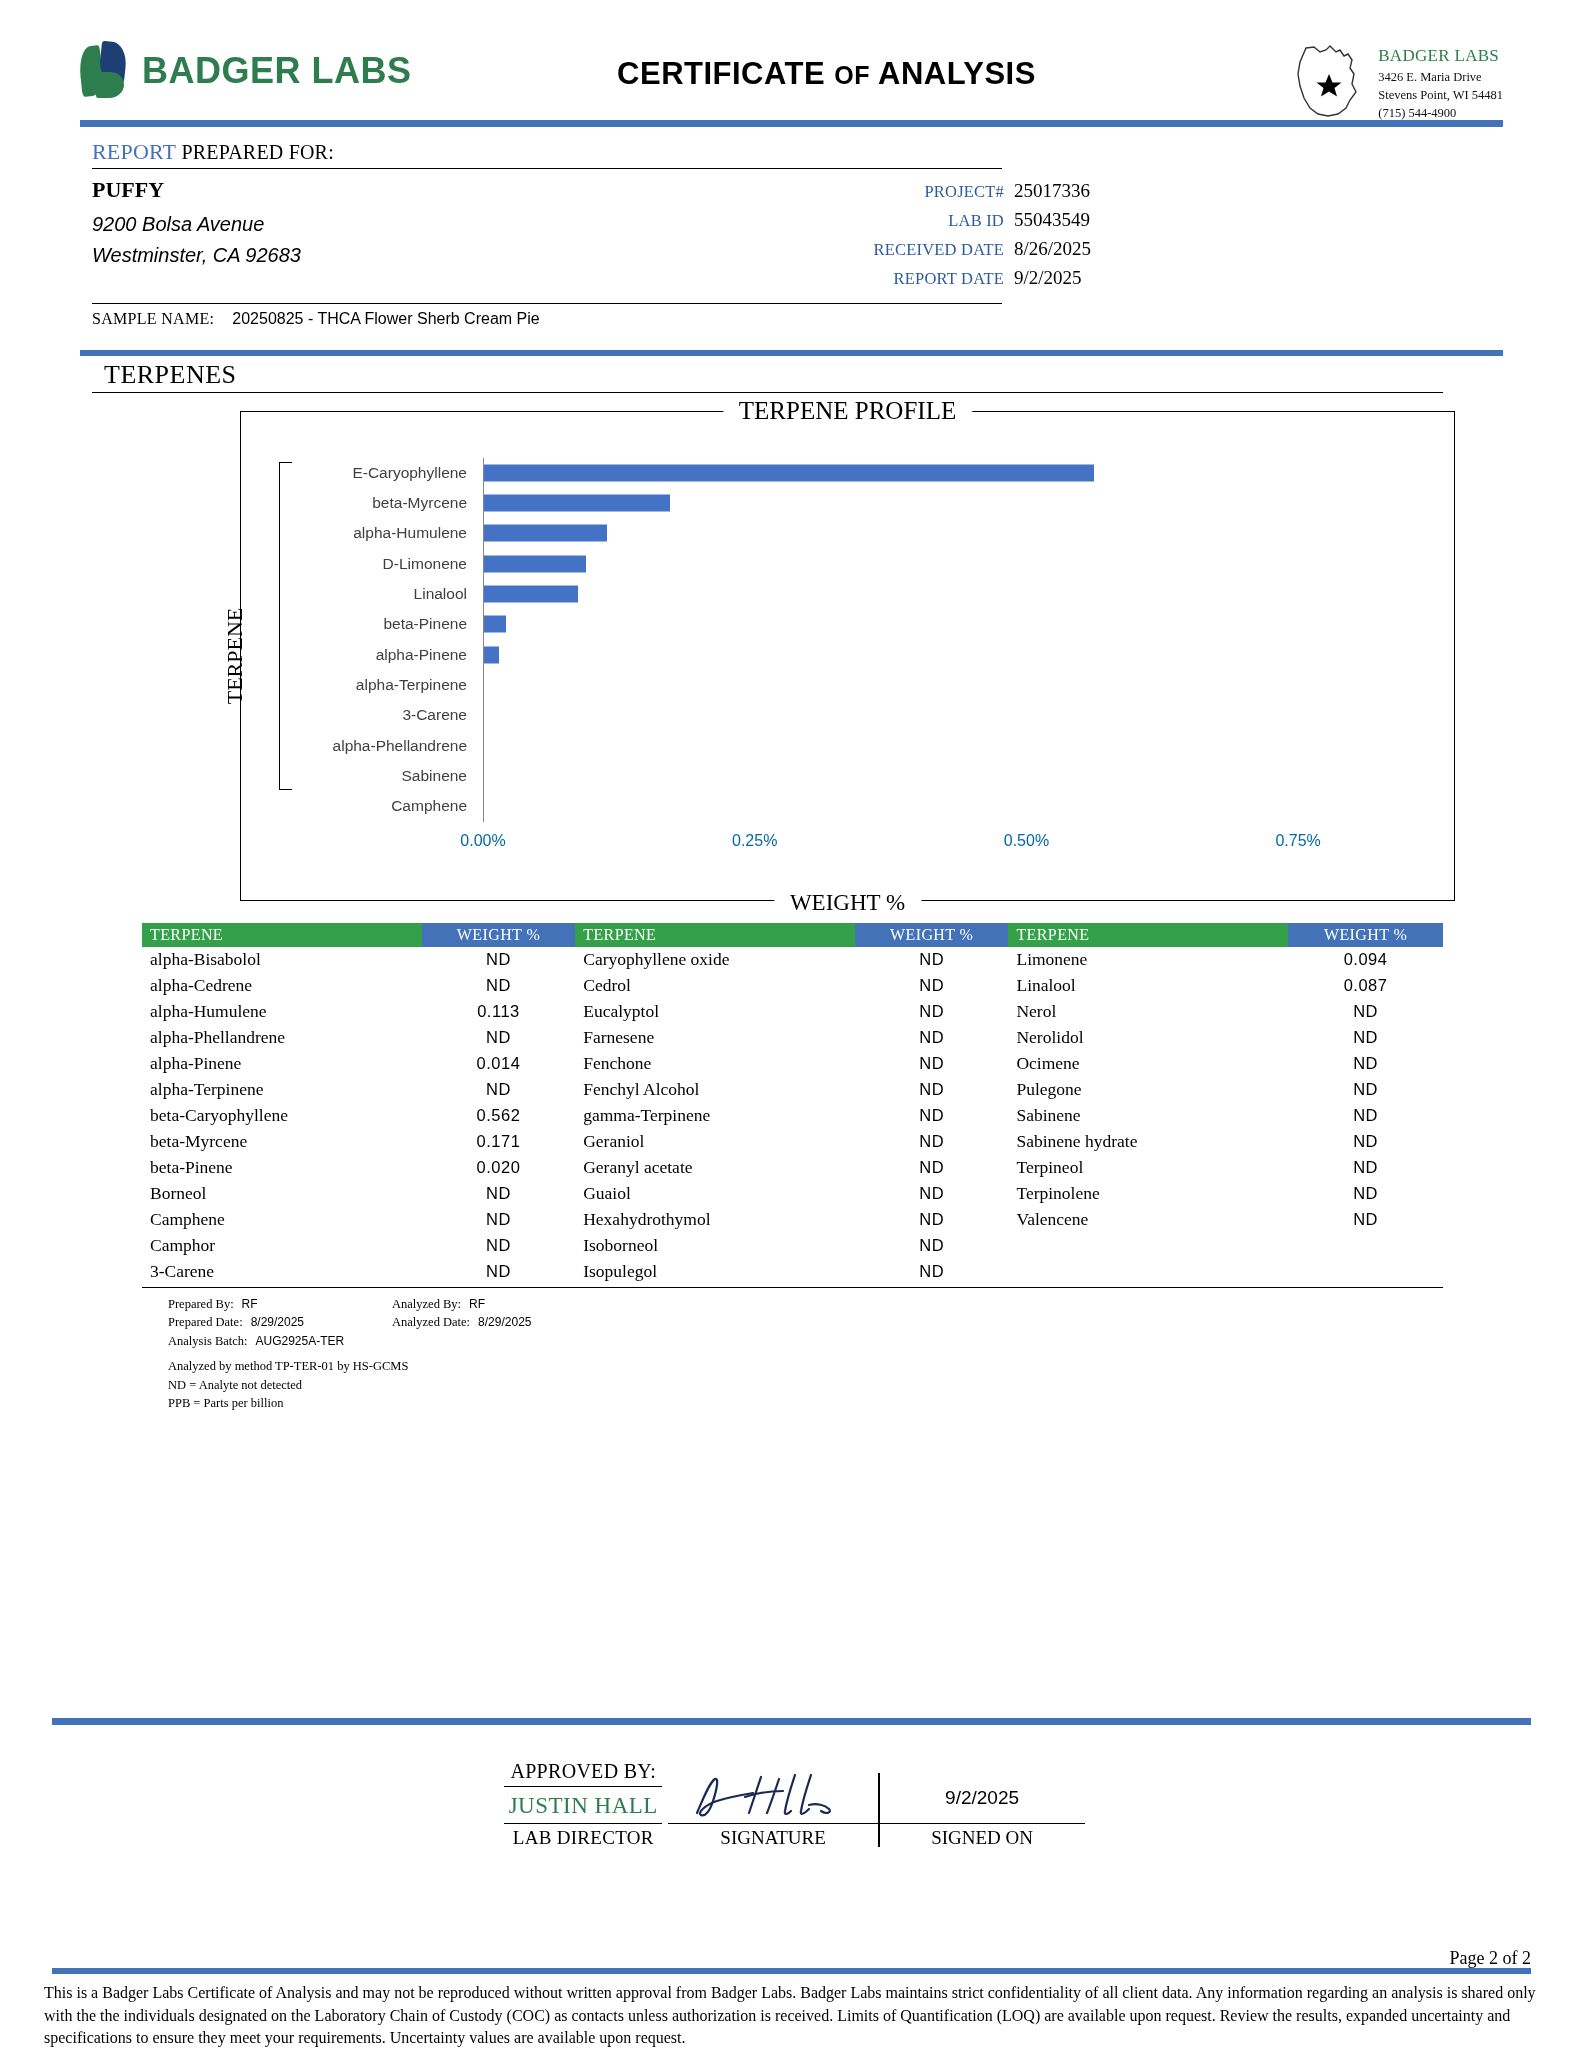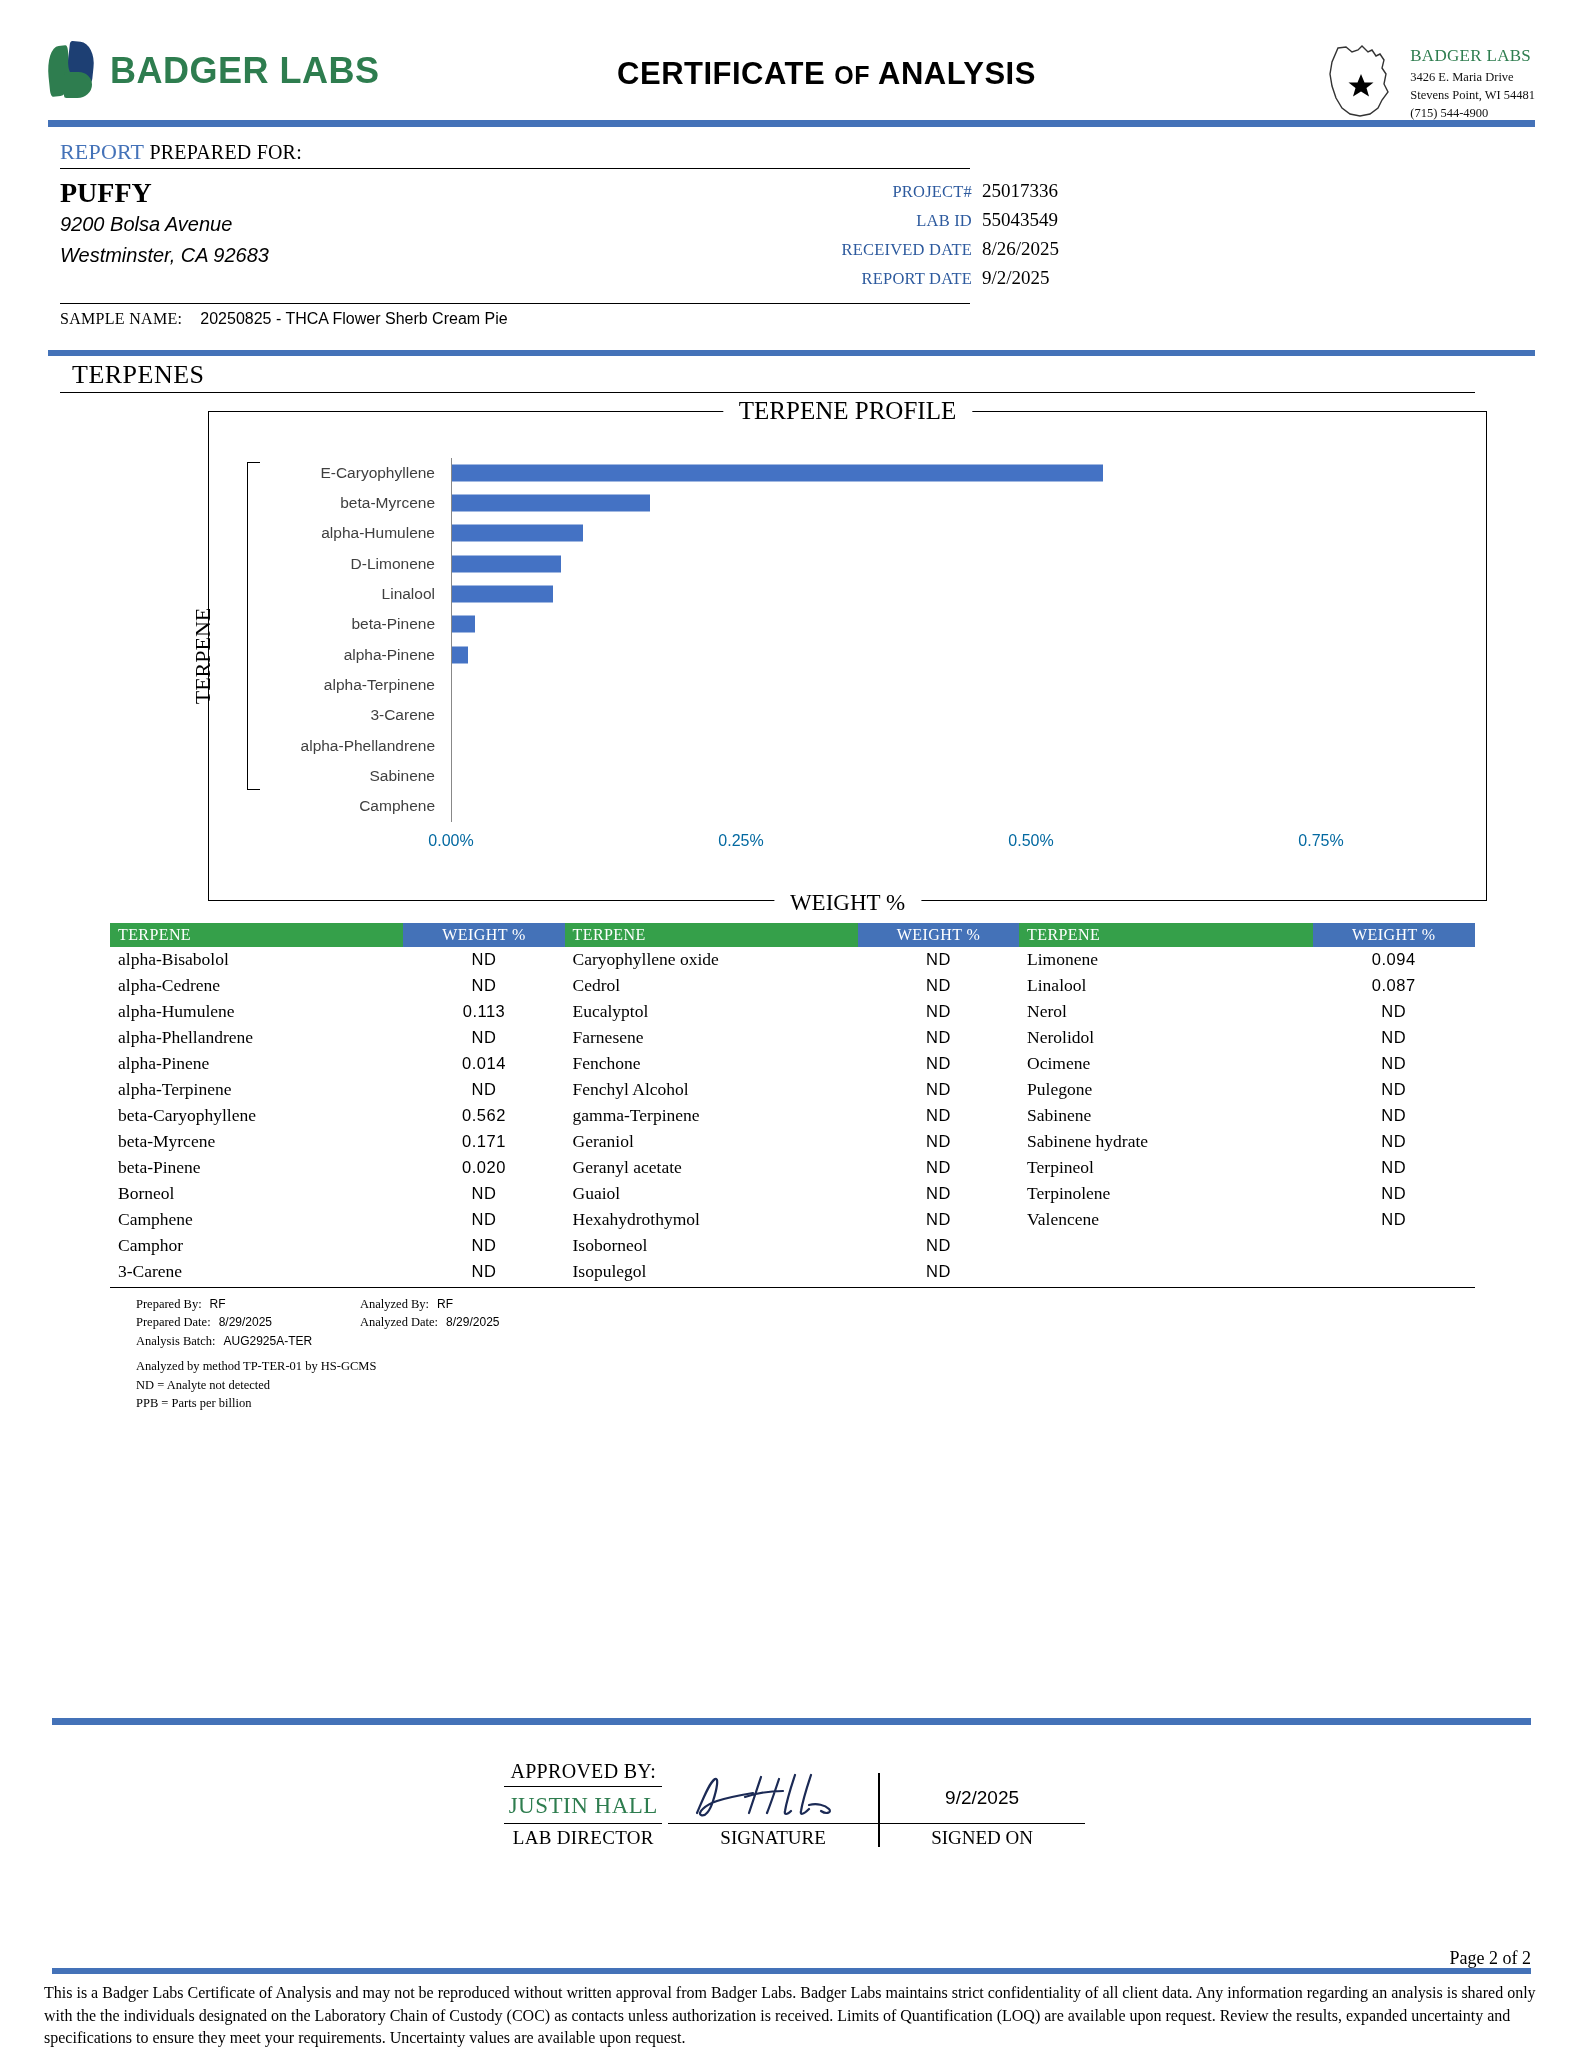--- a/index.html
+++ b/index.html
@@ -12,21 +12,21 @@
     height: 2048px;
     font-family: "Liberation Serif", serif;
     color: #000;
     position: relative;
   }
   .page {
     position: relative;
     width: 1583px;
     height: 2048px;
     box-sizing: border-box;
-    padding: 0 48px;
+    padding: 0 80px;
   }
 
   
   .header {
     display: flex;
     align-items: flex-start;
     padding-top: 42px;
     height: 120px;
     box-sizing: border-box;
   }
@@ -143,22 +143,23 @@
   .info-row {
     display: flex;
     margin-top: 8px;
   }
   .client-col {
     width: 640px;
     flex: none;
   }
   .client-name {
     font-weight: bold;
-    font-size: 28px;
+    font-size: 22px;
     font-family: "Liberation Serif", serif;
+    margin-bottom: 6px;
   }
   .client-line {
     font-family: "Liberation Sans", sans-serif;
     font-size: 20px;
     line-height: 1.55;
     font-style: italic;
   }
   .meta-col {
     flex: 1;
   }

